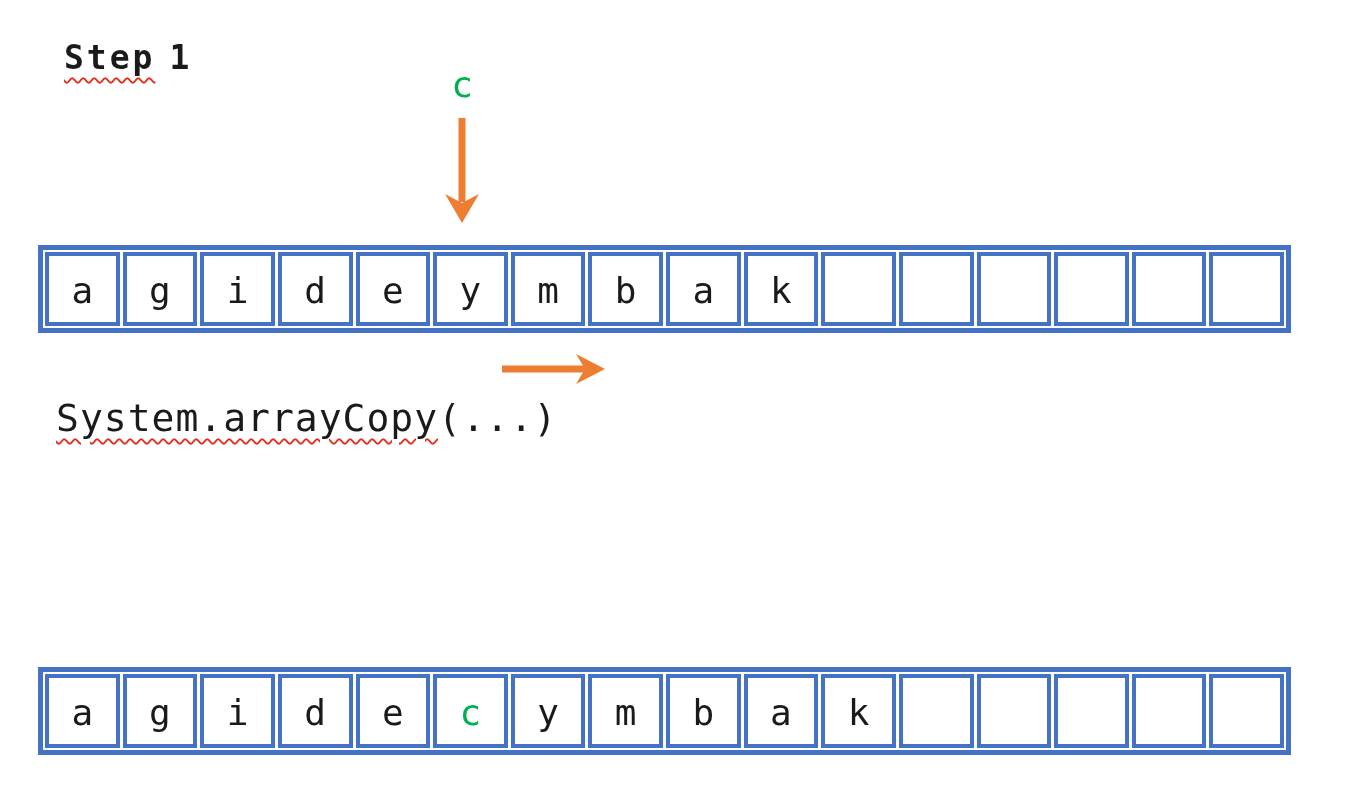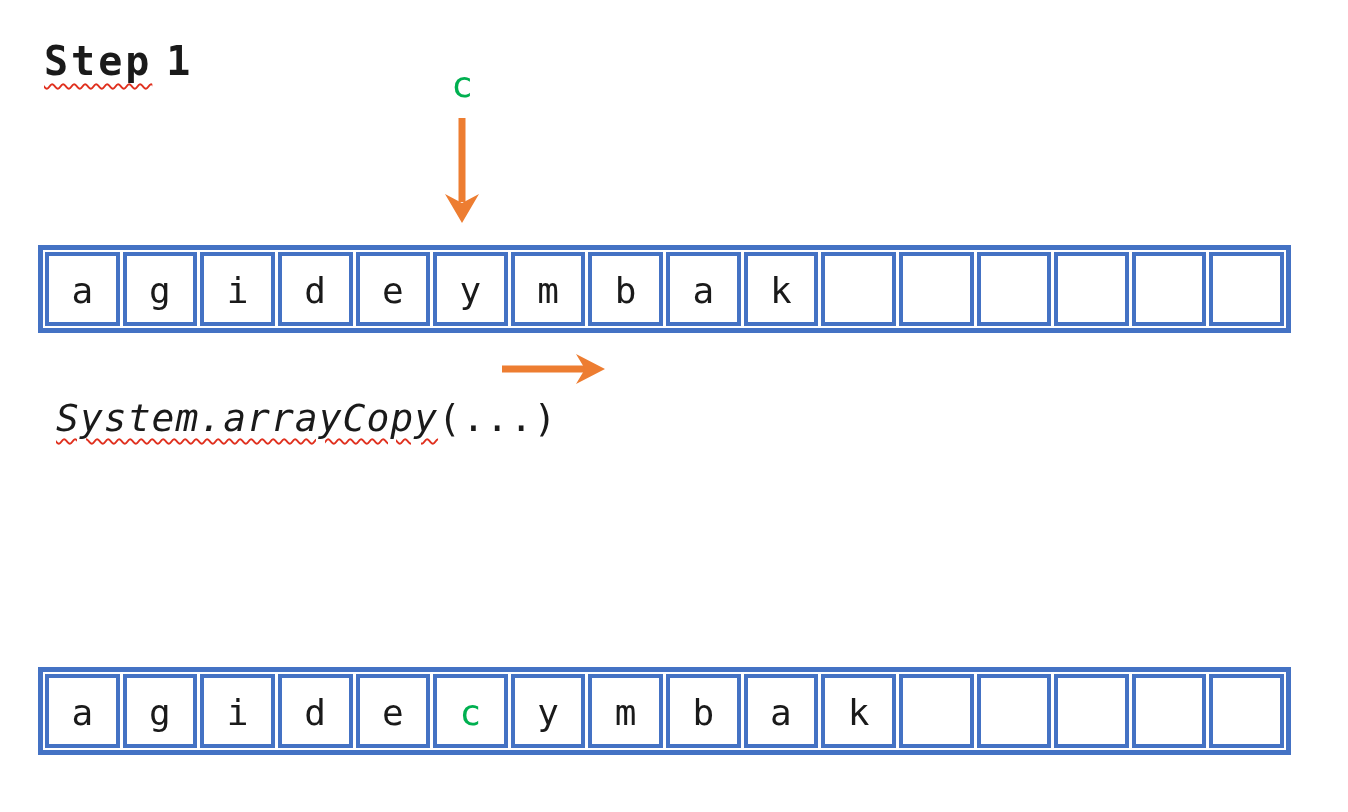--- a/index.html
+++ b/index.html
@@ -8,22 +8,22 @@
     width: 1348px;
     height: 812px;
     background: #ffffff;
     font-family: "DejaVu Sans Mono", "Liberation Mono", monospace;
     color: var(--text-black, #1a1a1a);
     overflow: hidden;
   }
 
   .step-heading {
     position: absolute;
-    left: 44px;
-    font-size: 40px;
+    left: 64px;
+    font-size: 33px;
     font-weight: bold;
     letter-spacing: 3px;
     color: var(--text-black, #1a1a1a);
     white-space: nowrap;
   }
   .step-heading .misspelled {
     text-decoration-line: underline;
     text-decoration-style: wavy;
     text-decoration-color: var(--squiggle-red, #e0301e);
     text-decoration-thickness: 1.5px;
@@ -87,21 +87,20 @@
     letter-spacing: 1px;
     white-space: nowrap;
     color: var(--text-black, #1a1a1a);
   }
   .code-line .misspelled {
     text-decoration-line: underline;
     text-decoration-style: wavy;
     text-decoration-color: var(--squiggle-red, #e0301e);
     text-decoration-thickness: 1.5px;
     text-underline-offset: 7px;
-    font-style: italic;
   }
 </style>
 </head>
 <body>
 
 <div class="canvas">
 
   <div class="step-heading heading-step1">
     <span class="misspelled">Step</span><span class="heading-num">1</span>
   </div>

